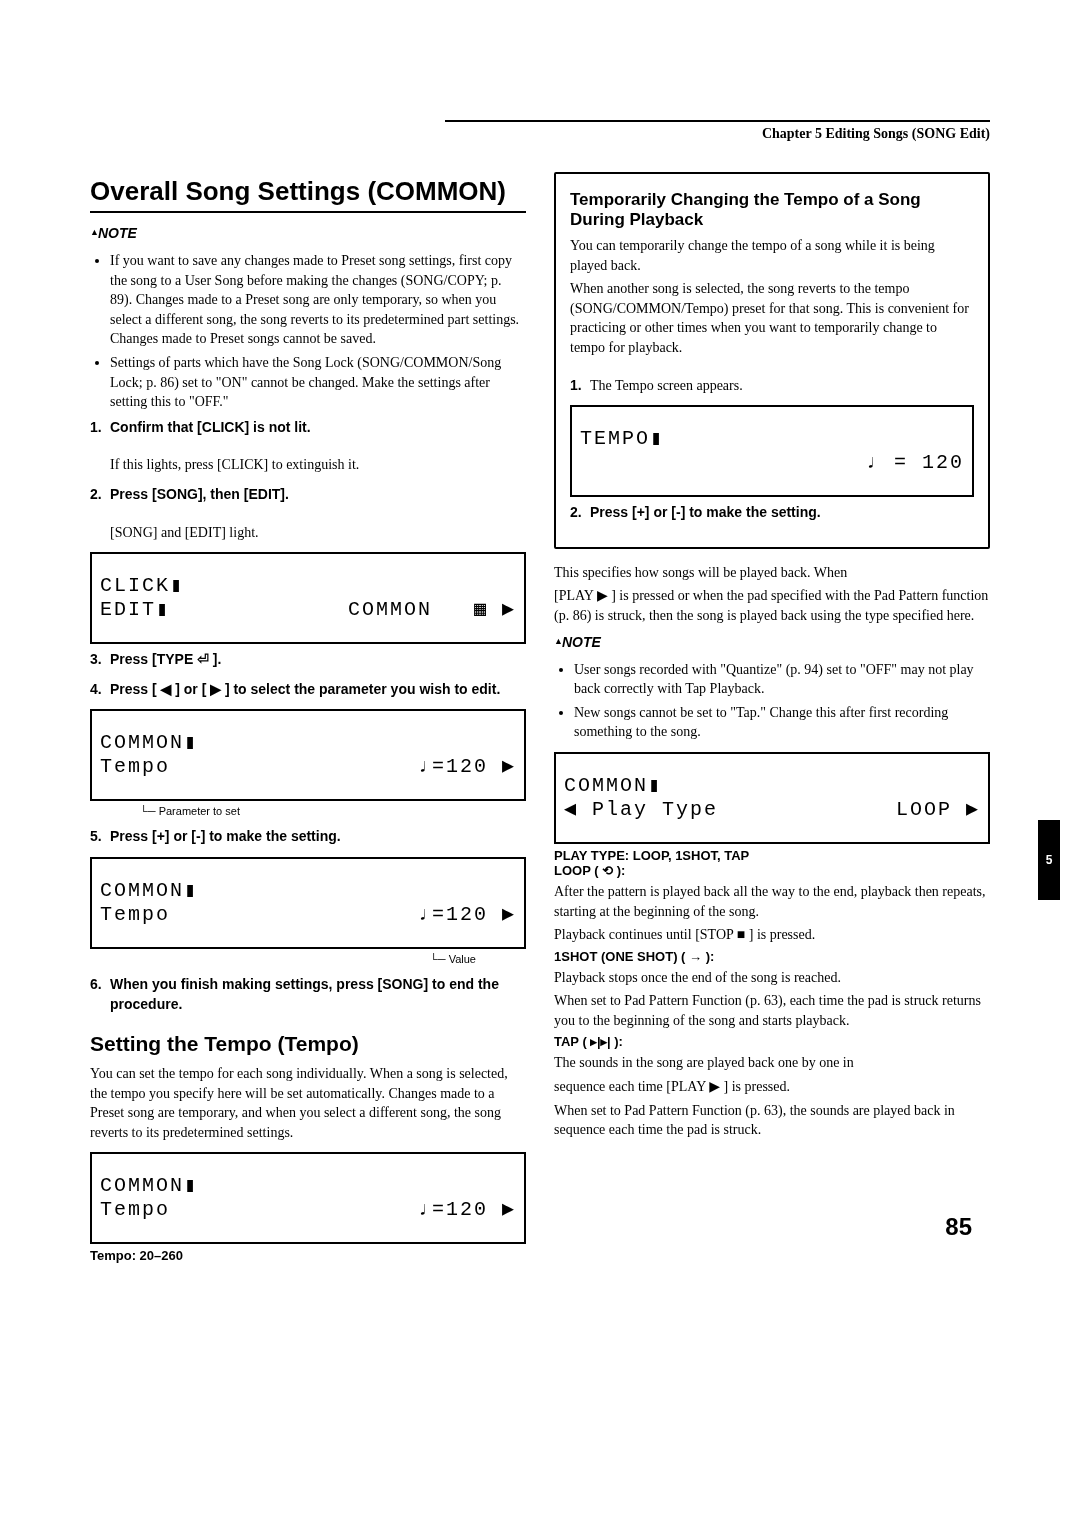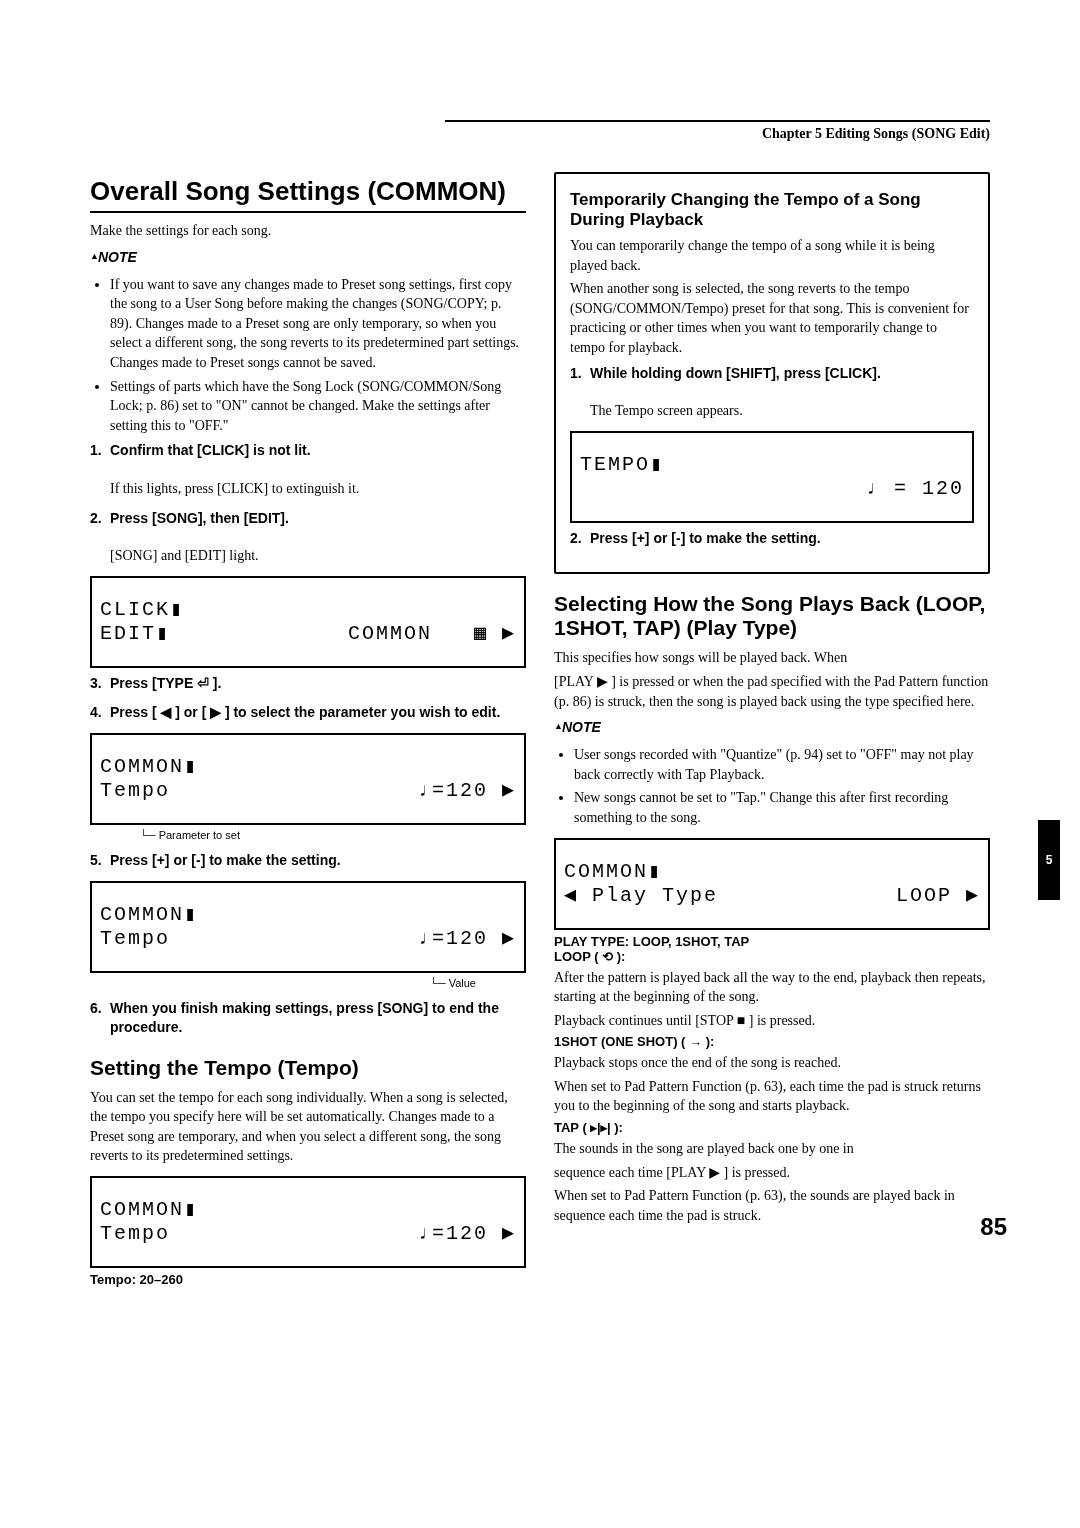--- a/index.html
+++ b/index.html
@@ -139,21 +139,21 @@
     .anno.param { padding-left: 50px; }
     .anno.val { text-align: right; padding-right: 50px; }
     .anno::before { content: "└─ "; }
     .sub-head {
       font-family: Arial, sans-serif;
       font-weight: bold;
       font-size: 13px;
     }
     .pagenum {
       position: absolute;
-      right: 73px;
+      right: 108px;
       bottom: 60px;
       font-family: Arial, sans-serif;
       font-weight: 900;
       font-size: 24px;
     }
     .side-tab {
       position: absolute;
       right: 20px;
       top: 820px;
       width: 22px;
@@ -173,21 +173,20 @@
 
 <div class="page">
   <div class="chapter-bar">
     <span class="chapter-inner">Chapter 5 Editing Songs (SONG Edit)</span>
   </div>
 
   <div class="cols">
 
     <div class="col">
       <h1>Overall Song Settings (COMMON)</h1>
-      <p>Make the settings for each song.</p>
 
       <div class="note-icon">NOTE</div>
       <ul>
         <li>If you want to save any changes made to Preset song settings, first copy the song to a User Song before making the changes (SONG/COPY; p. 89). Changes made to a Preset song are only temporary, so when you select a different song, the song reverts to its predetermined part settings. Changes made to Preset songs cannot be saved.</li>
         <li>Settings of parts which have the Song Lock (SONG/COMMON/Song Lock; p. 86) set to "ON" cannot be changed. Make the settings after setting this to "OFF."</li>
       </ul>
 
       <ol>
         <li>
           <span class="num">1.</span>
@@ -276,42 +275,40 @@
     </div>
 
     <div class="col">
       <div class="box">
         <h3>Temporarily Changing the Tempo of a Song During Playback</h3>
         <p>You can temporarily change the tempo of a song while it is being played back.</p>
         <p> When another song is selected, the song reverts to the tempo (SONG/COMMON/Tempo) preset for that song. This is convenient for practicing or other times when you want to temporarily change to tempo for playback.</p>
         <ol>
           <li>
             <span class="num">1.</span>
-            <div class="step-title">While holding down [SHIFT], press [CLICK].</div>
             <div class="step-body">The Tempo screen appears.</div>
           </li>
         </ol>
         <div class="lcd">
           <div class="lcd-row">
             <span class="lcd-left">TEMPO▮</span>
           </div>
           <div class="lcd-row">
             <span class="lcd-left"></span>
             <span class="lcd-right">♩ = 120</span>
           </div>
         </div>
         <ol start="2">
           <li>
             <span class="num">2.</span>
             <div class="step-title">Press [+] or [-] to make the setting.</div>
           </li>
         </ol>
       </div>
 
-      <h2>Selecting How the Song Plays Back (LOOP, 1SHOT, TAP) (Play Type)</h2>
       <p>This specifies how songs will be played back. When</p>
       <p>[PLAY ▶ ] is pressed or when the pad specified with the Pad Pattern function (p. 86) is struck, then the song is played back using the type specified here.</p>
 
       <div class="note-icon">NOTE</div>
       <ul>
         <li>User songs recorded with "Quantize" (p. 94) set to "OFF" may not play back correctly with Tap Playback.</li>
         <li>New songs cannot be set to "Tap." Change this after first recording something to the song.</li>
       </ul>
 
       <div class="lcd">

